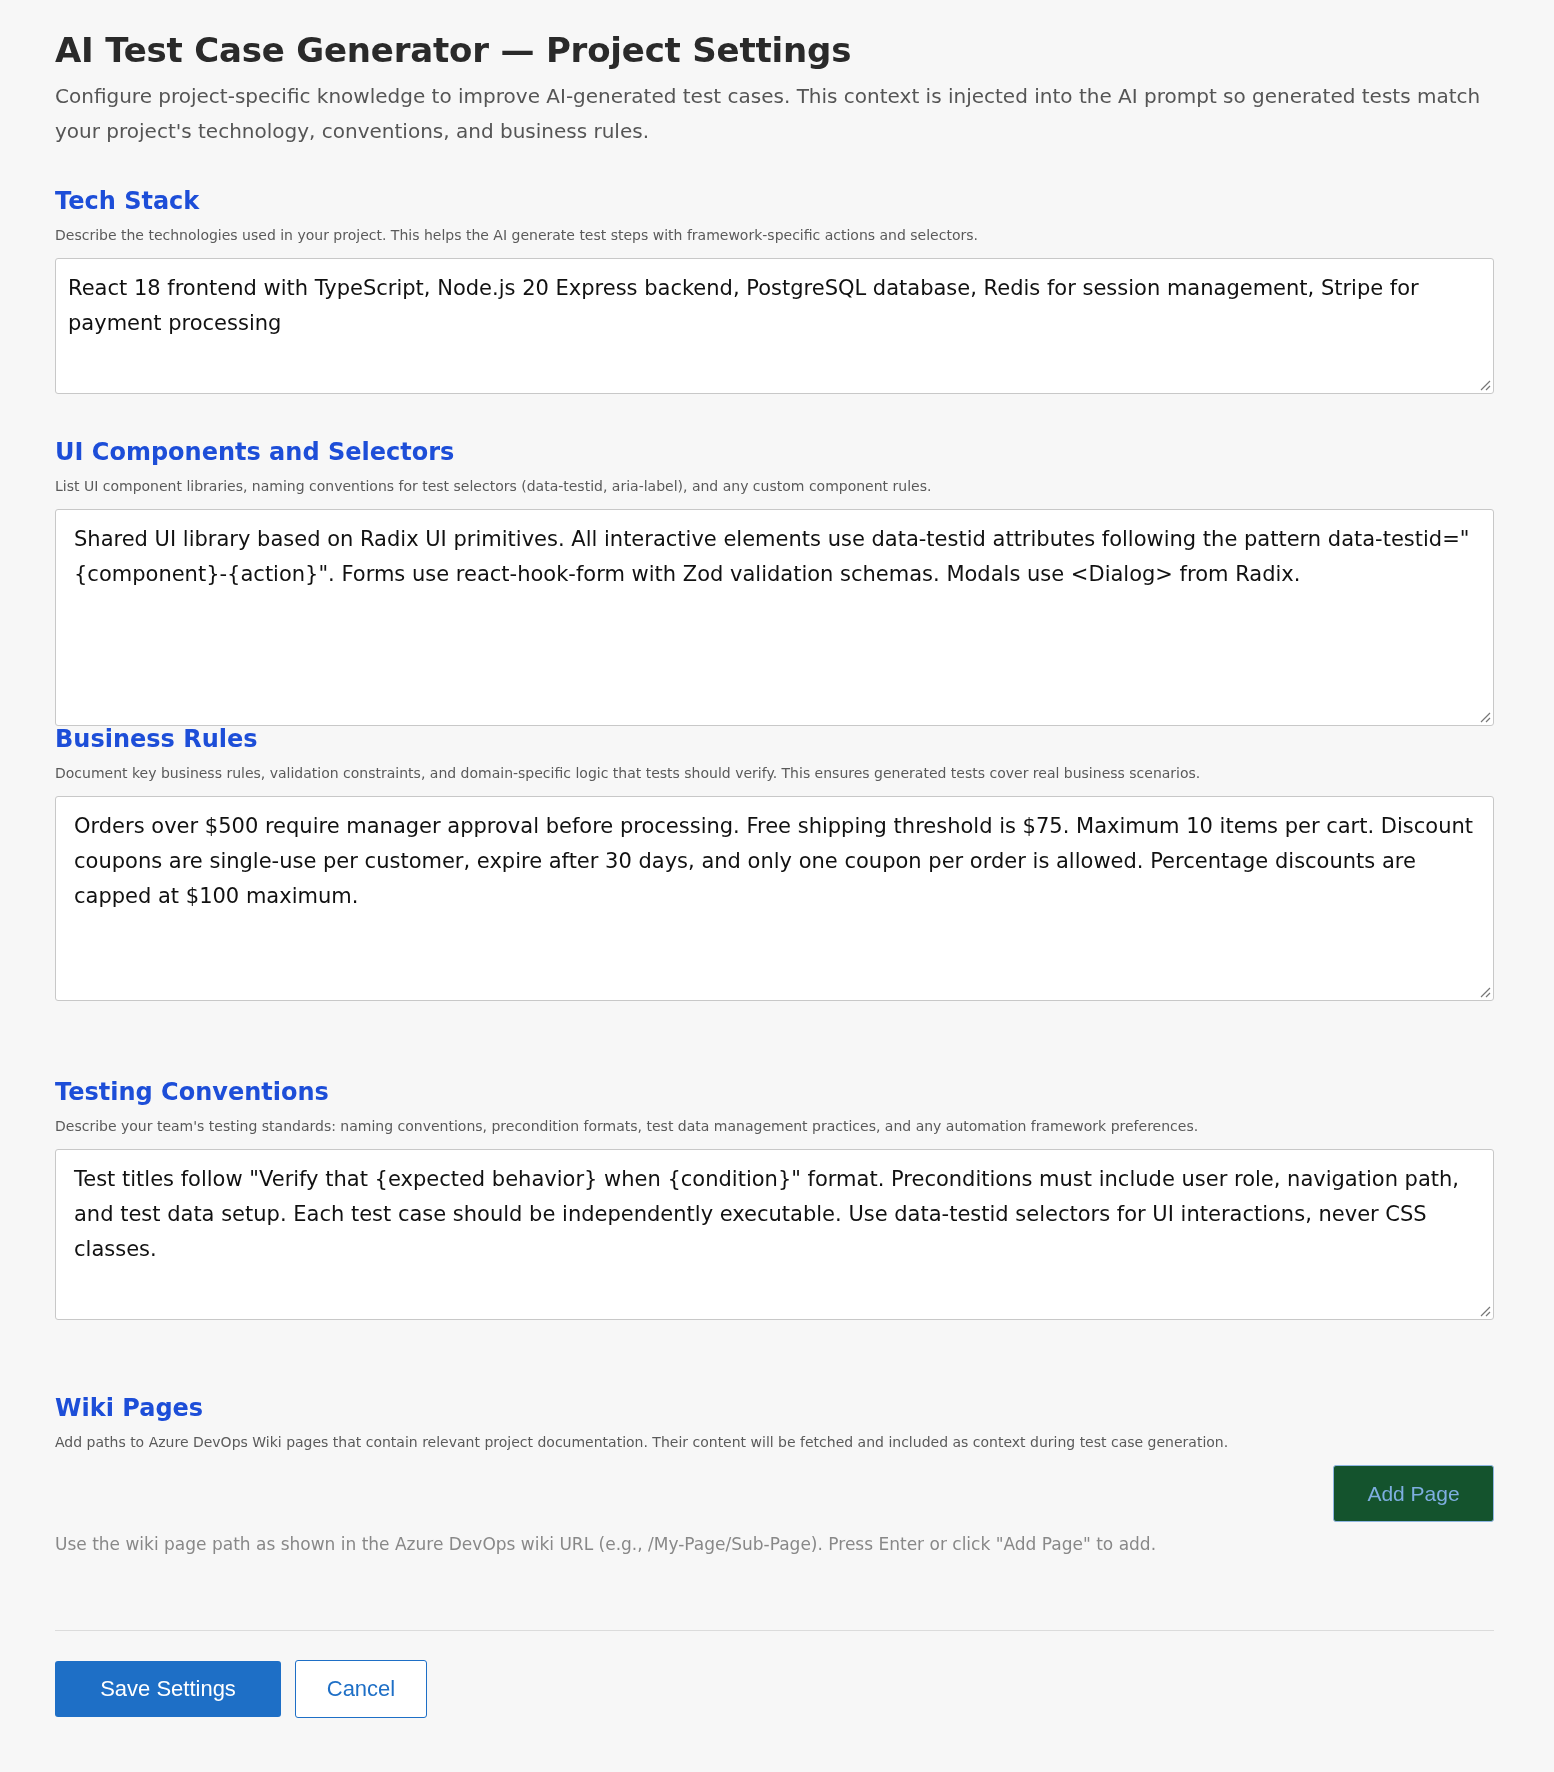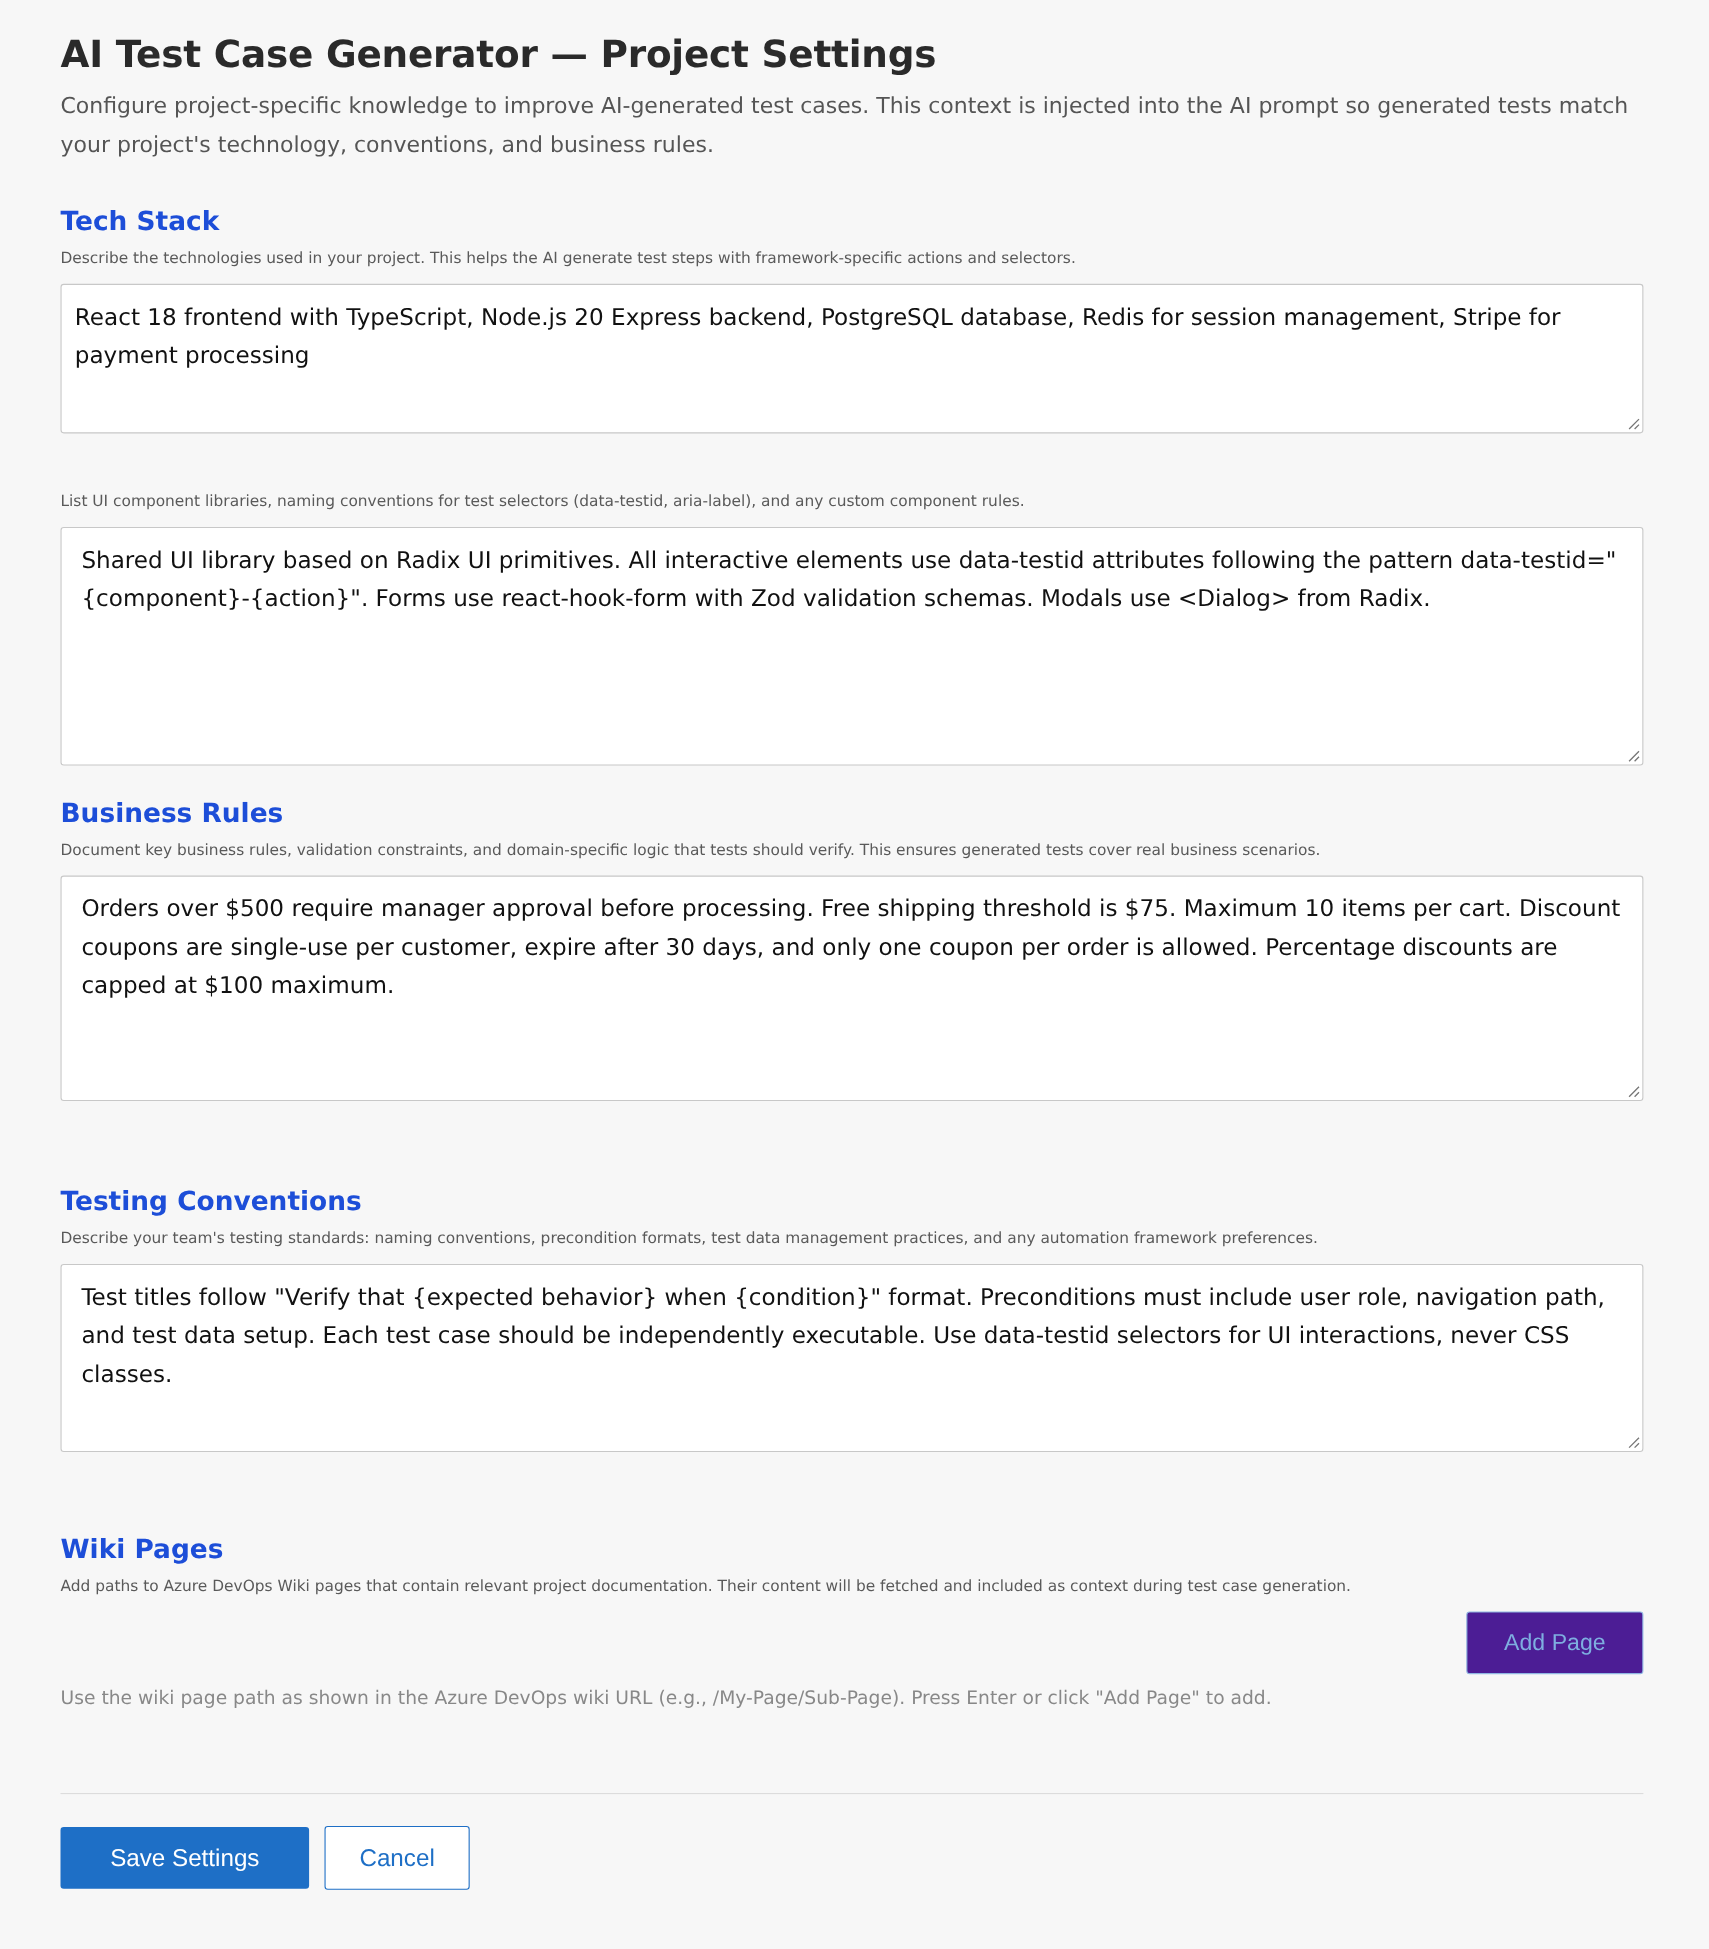--- a/index.html
+++ b/index.html
@@ -52,21 +52,21 @@
   .wiki-input {
     position: absolute; left: 0; top: 3px;
     box-sizing: border-box; width: 1263px; height: 50px;
     background: #ffffff; border: 1px solid #c8c8c8; border-radius: 3px;
     padding: 0 18px; font-size: 21px; line-height: 48px; color: #666666;
     white-space: nowrap; overflow: hidden;
   }
   .add-btn {
     position: absolute; left: 1278px; top: 0;
     box-sizing: border-box; width: 161px; height: 57px;
-    background: #4c1d95; border: 1px solid #8fb6e2; border-radius: 3px;
+    background: #14532d; border: 1px solid #8fb6e2; border-radius: 3px;
     color: #7eaee0; font-size: 21px; line-height: 55px; text-align: center;
     font-family: "Liberation Sans", sans-serif;
   }
   .hint {
     font-size: 17px; color: #888888; margin: 0; margin-top: 10px; line-height: 24px;
   }
   .divider {
     position: absolute; left: 0; top: 1630px; width: 1439px; height: 0;
     border-top: 1px solid #dcdcdc;
   }
@@ -99,20 +99,21 @@
     <p class="sec-desc">Describe the technologies used in your project. This helps the AI generate test steps with framework-specific actions and selectors.</p>
     <div class="field" style="height:136px;padding-left:12px;">
       <span>React 18 frontend with TypeScript, Node.js 20 Express backend, PostgreSQL database, Redis for session management, Stripe for payment processing</span>
       <svg class="resize-grip" viewBox="0 0 14 14">
           <path d="M13 4 L4 13 M13 9 L9 13" stroke="#777" stroke-width="1.2" fill="none"></path>
         </svg>
     </div>
   </div>
 
   <div class="section" style="top:437px;">
+    <h2 class="sec-title">UI Components and Selectors</h2>
     <p class="sec-desc">List UI component libraries, naming conventions for test selectors (data-testid, aria-label), and any custom component rules.</p>
     <div class="field" style="height:217px;">
       <span>Shared UI library based on Radix UI primitives. All interactive elements use data-testid attributes following the pattern data-testid="{component}-{action}". Forms use react-hook-form with Zod validation schemas. Modals use &lt;Dialog&gt; from Radix.</span>
       <svg class="resize-grip" viewBox="0 0 14 14">
           <path d="M13 4 L4 13 M13 9 L9 13" stroke="#777" stroke-width="1.2" fill="none"></path>
         </svg>
     </div>
   </div>
 
   <div class="section" style="top:724px;">

